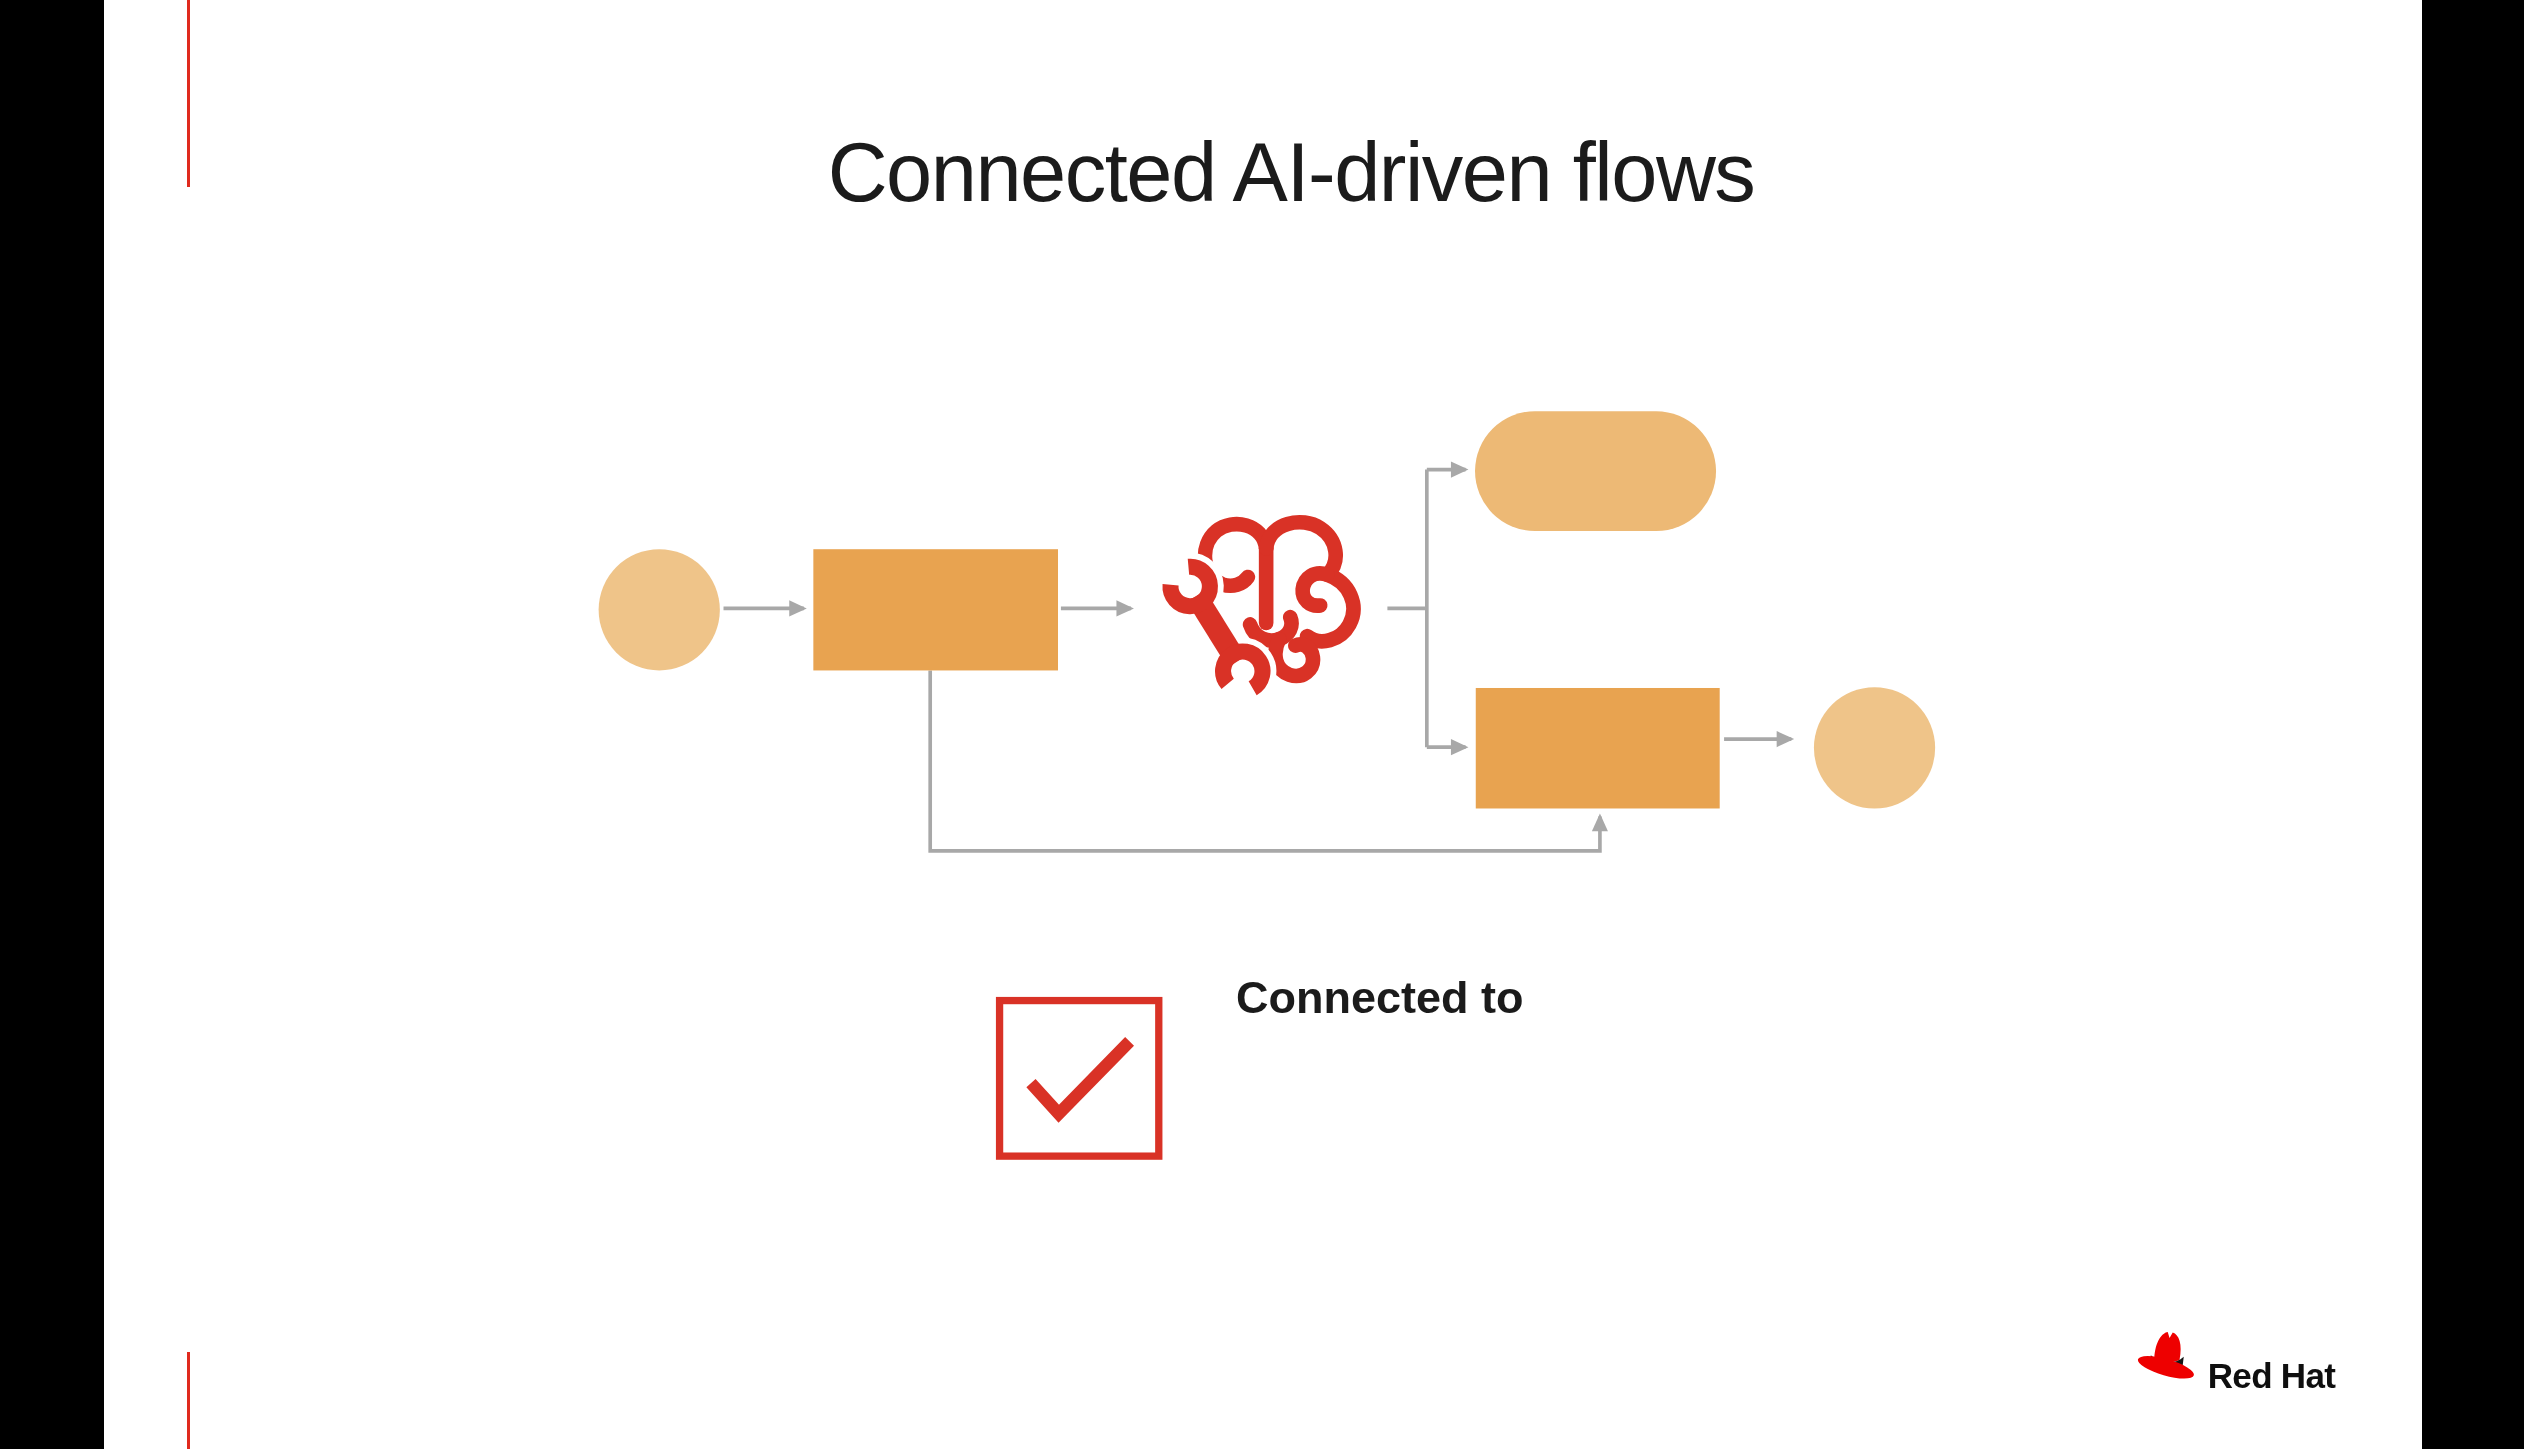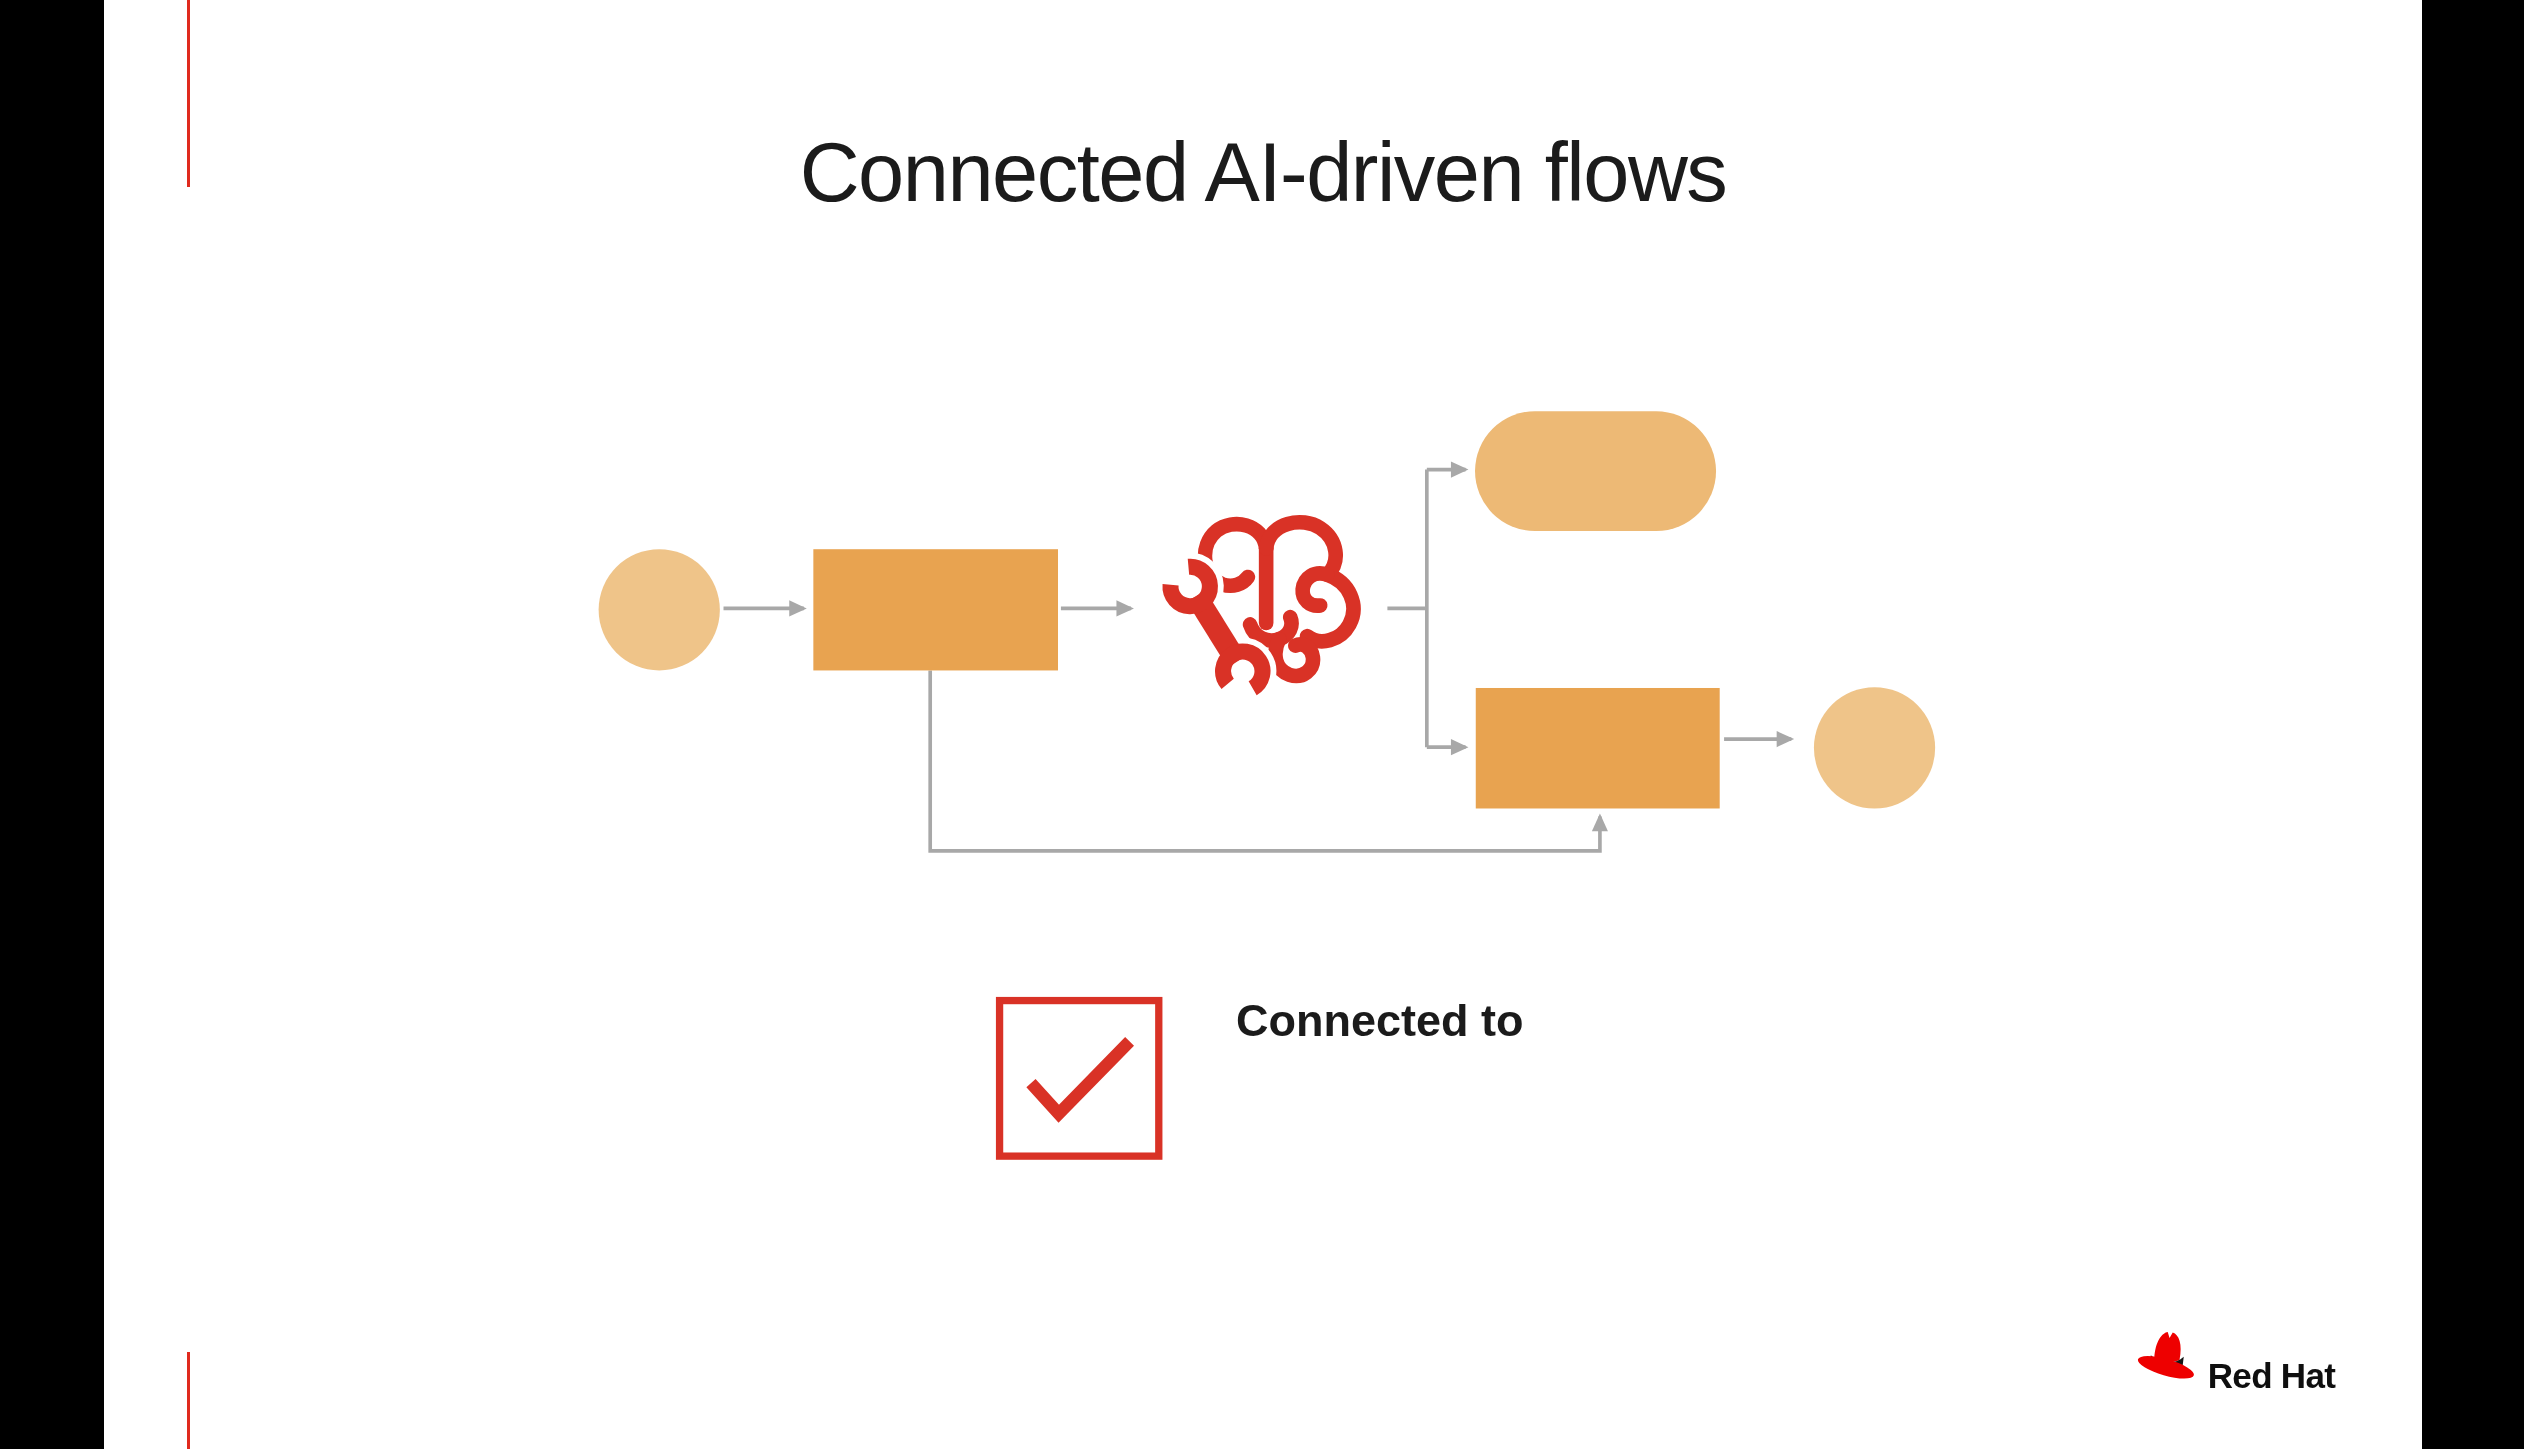--- a/index.html
+++ b/index.html
@@ -13,25 +13,25 @@
     background:var(--c_bg,#fff);
   }
   .accent{
     position:absolute;left:187px;width:2.9px;background:var(--c_accent,#e02a1e);
   }
   .accent.top{top:0;height:187px;}
   .accent.bottom{top:1352px;height:97px;}
   .title{
     position:absolute;left:104px;top:114px;width:2318px;
     text-align:center;font-size:83px;font-weight:400;letter-spacing:-1.5px;
-    color:var(--c_text,#1b1b1b);line-height:117px;
+    color:var(--c_text,#1b1b1b);line-height:117px;padding-left:28px;
   }
   .overlay{position:absolute;left:0;top:0;width:2525px;height:1449px;}
   .caption{
-    position:absolute;left:1236px;top:989px;
+    position:absolute;left:1236px;top:966px;
     font-size:45px;font-weight:700;line-height:63px;
     color:var(--c_text,#1b1b1b);
   }
   .logo{
     position:absolute;left:2135px;top:1327px;height:53px;
     display:flex;align-items:center;gap:8.8px;
   }
   .logo-text{
     font-size:35px;font-weight:700;letter-spacing:-0.7px;
     color:var(--c_logo_text,#0f0f0f);white-space:nowrap;margin-top:44px;

